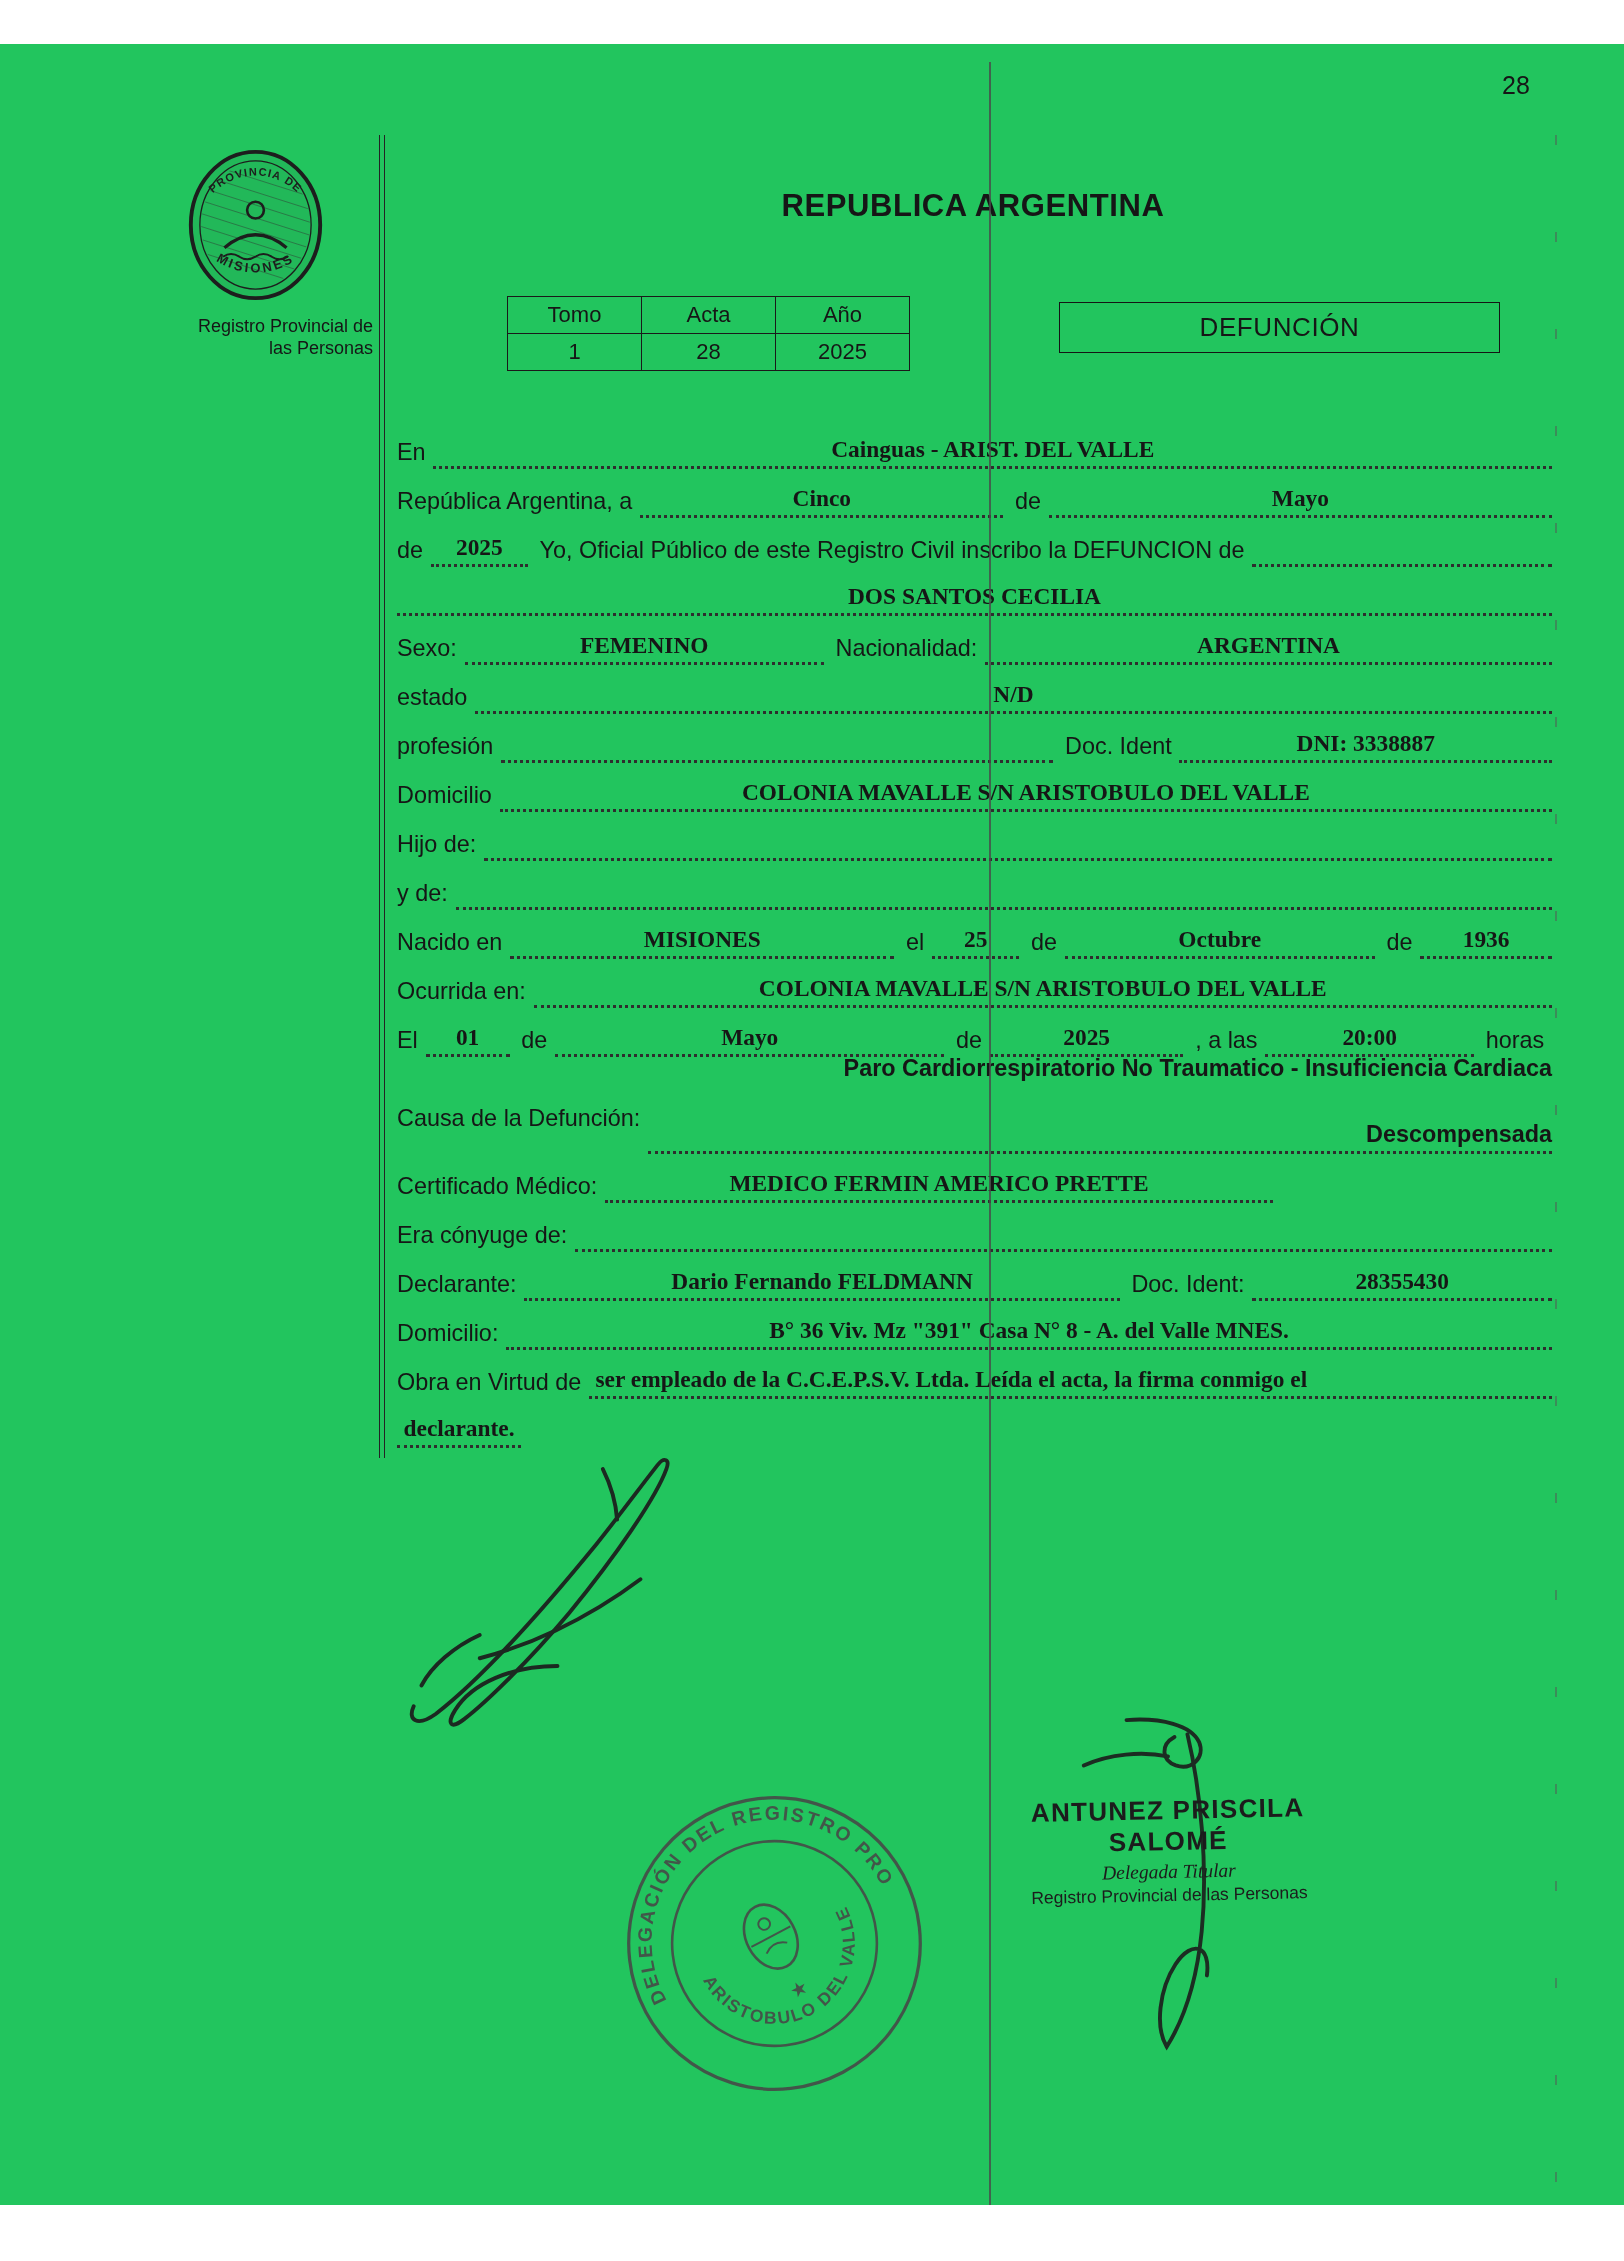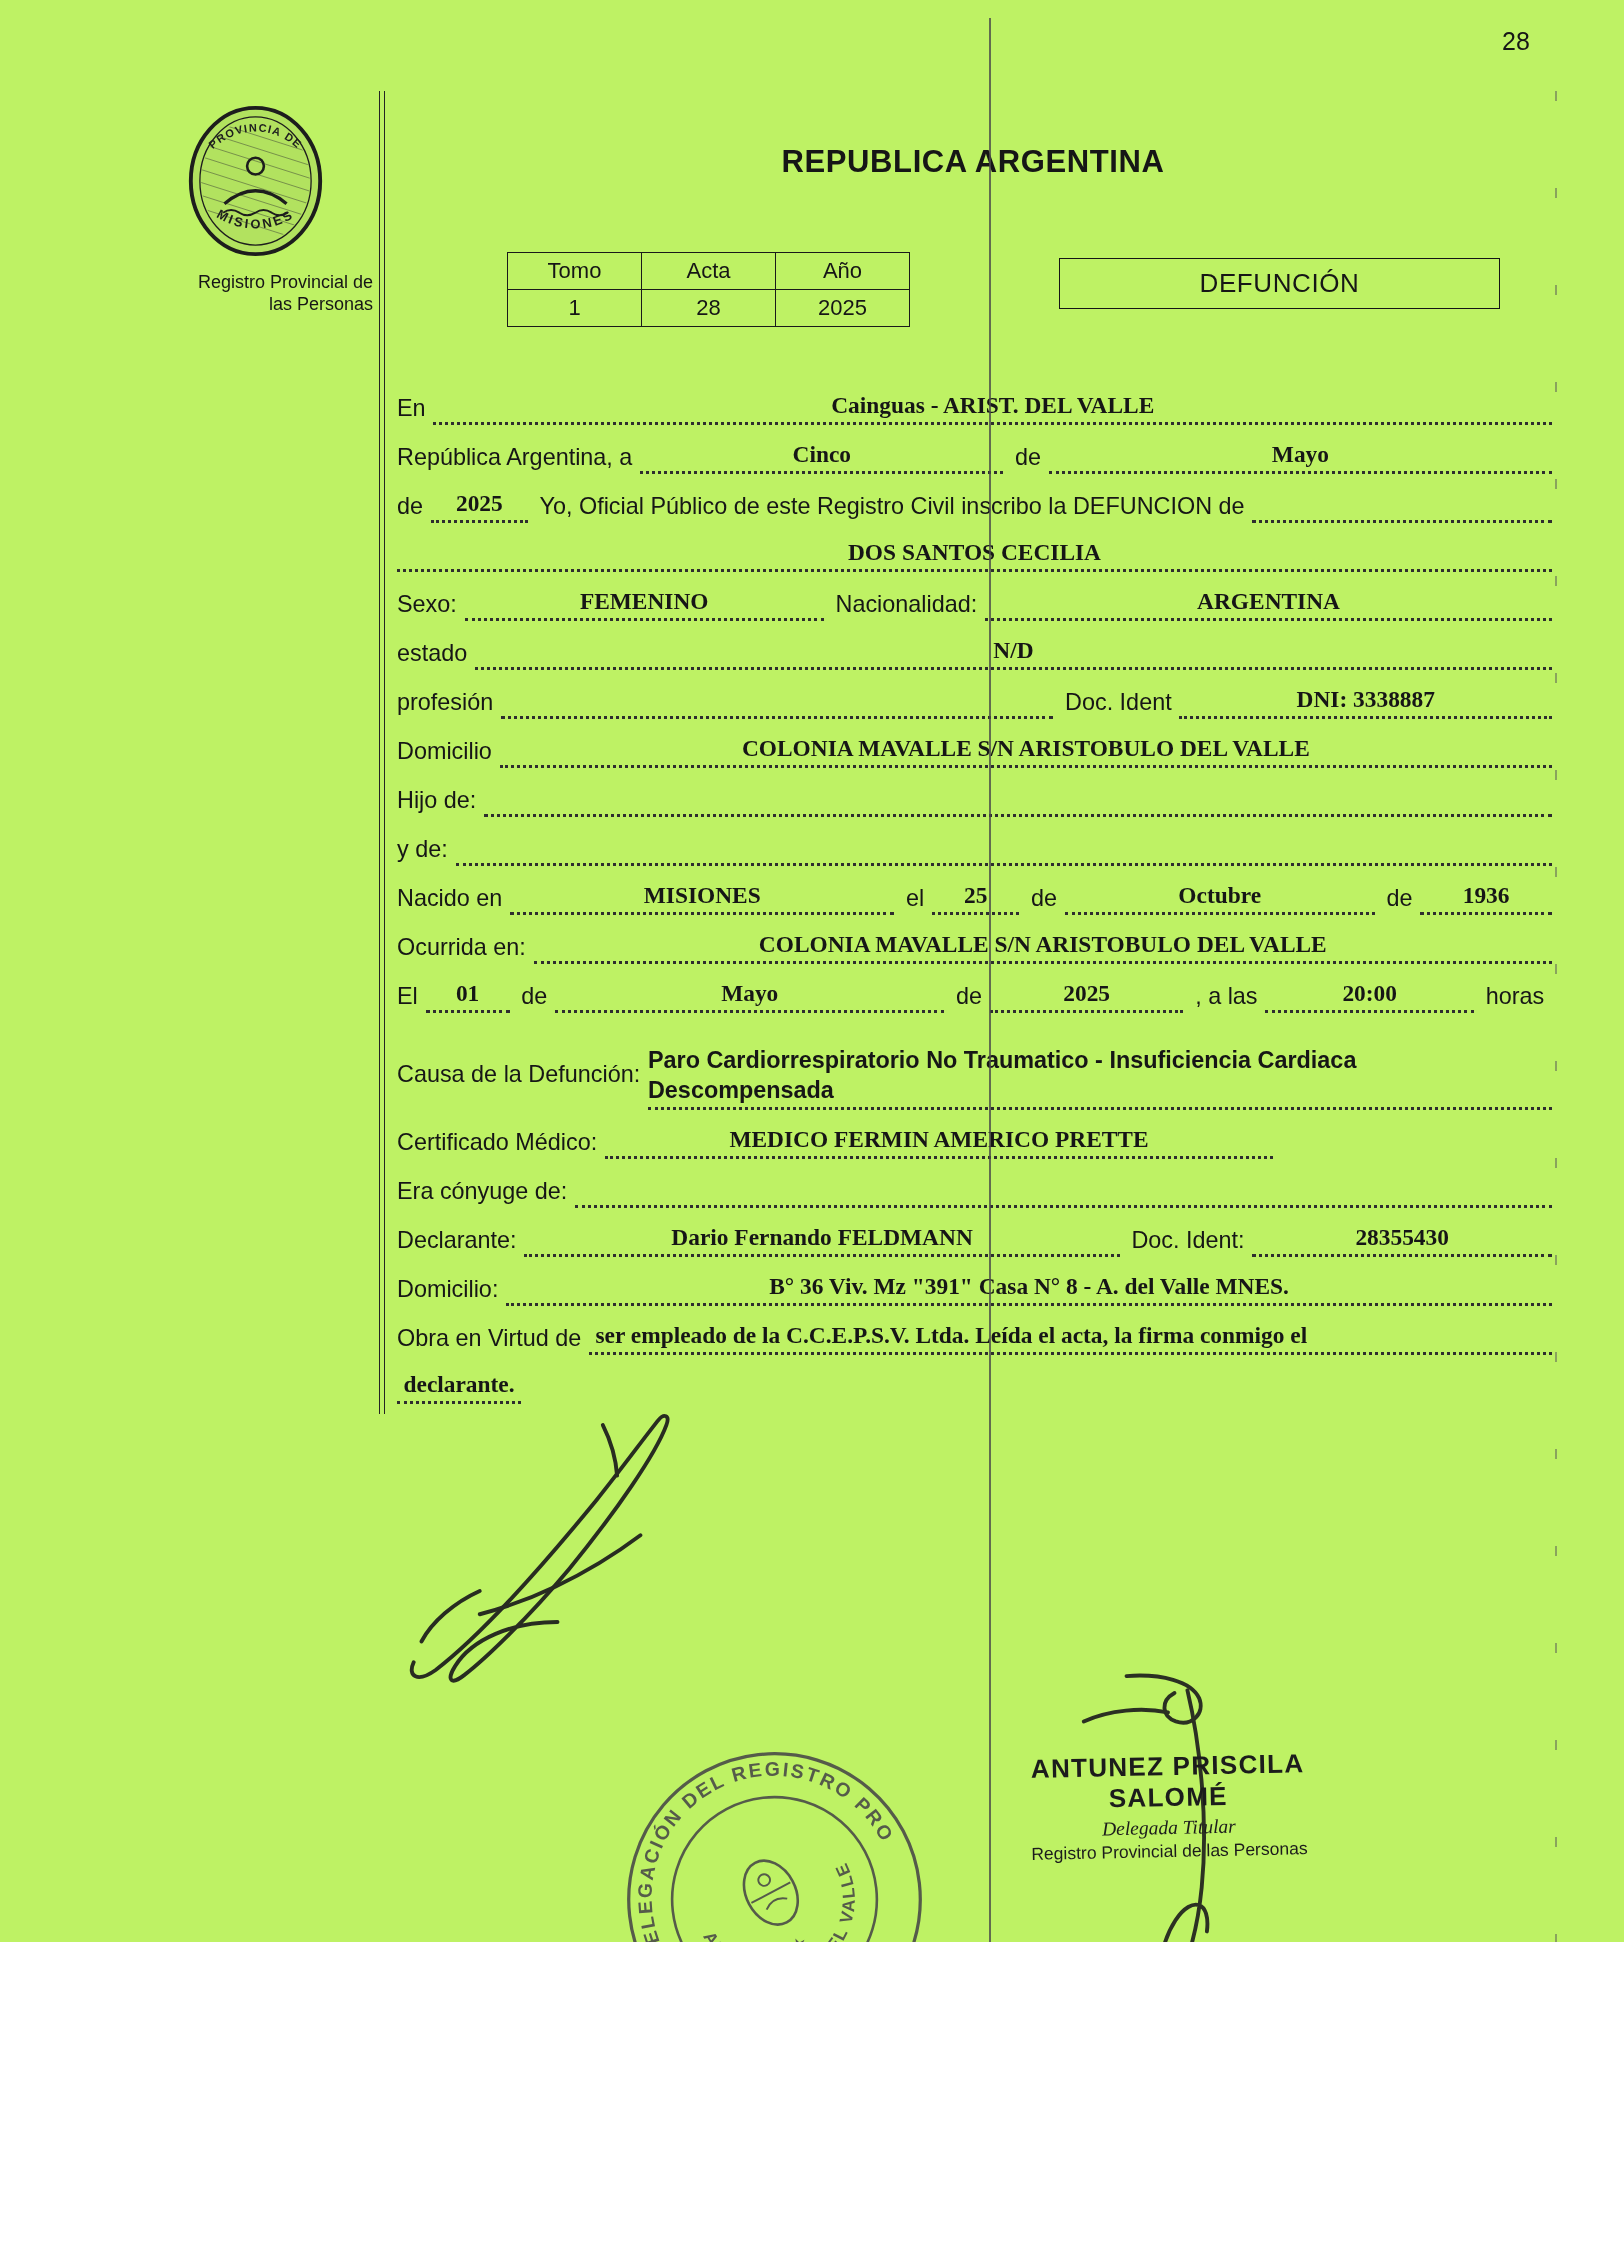--- a/index.html
+++ b/index.html
@@ -1,18 +1,18 @@
 <!DOCTYPE html>
 <html style="font-size:10.4px"><head>
 <meta charset="utf-8">
 <style>
   * { box-sizing: border-box; }
   html,body { margin:0; padding:0; background:#ffffff; }
   body { font-family:"Liberation Sans","DejaVu Sans",sans-serif; }
-  .page { position:relative; width:1625px; height:1942px; background:#bef264; color:#161616; overflow:hidden; }
+  .page { position:relative; width:1625px; height:2161px; background:#22c55e; color:#161616; overflow:hidden;margin-top:44px; }
 
   .page-number { position:absolute; left:1502px; top:27px; font-size:25px; }
 
   .fold-line { position:absolute; left:989px; top:18px; width:1.9px; height:2225px; background:#4a4a4a; opacity:.8; z-index:10; }
   .edge-marks { position:absolute; left:1555px; top:91px; width:1.9px; height:2102px; opacity:.5;
     background:repeating-linear-gradient(180deg,#555 0 10.4px,transparent 10.4px 97px); }
   .left-border { position:absolute; left:379px; top:91px; width:5.8px; height:1323px;
     border-left:1.9px solid #242424; border-right:1.9px solid #242424; }
 
   .logo-wrap { position:absolute; left:174px; top:96px; width:163px; height:170px; }
@@ -31,21 +31,21 @@
 
   .form { position:absolute; left:397px; top:376px; width:1155px; font-size:23.4px; }
   .row { display:flex; align-items:flex-end; height:49px; }
   .row.causa { height:97px; }
   .label { white-space:nowrap; padding:0 7.8px 2.6px 0; }
   .label.gap { padding-left:11.7px; }
   .value { border-bottom:3.2px dotted #2e2e2e; font-weight:700; text-align:center; padding:0 6.5px 2.6px; white-space:nowrap; min-width:13px;font-family:Liberation Serif, serif; }
   .value.left { text-align:left; }
   .grow { flex:1; }
   .causa-label { align-self:center; padding-top:28.5px; }
-  .causa-val { flex:1; display:flex; flex-direction:column; font-weight:700; text-align:left; }
+  .causa-val { flex:1; display:flex; flex-direction:column; font-weight:700; text-align:right;gap:36px; }
   .causa-l1 { padding-bottom:3.9px; }
   .causa-l2 { border-bottom:3.2px dotted #2e2e2e; padding-bottom:2.6px; }
   .spacer-cert { width:279px; }
 
   .sig1 { position:absolute; left:402px; top:1408px; }
   .sig2 { position:absolute; left:1064px; top:1667px; z-index:6; }
   .round-stamp { position:absolute; left:619px; top:1744px; }
 
   .name-stamp { position:absolute; left:1000px; top:1751px; width:337px; text-align:center;
     transform:rotate(-1.2deg); color:#1c1c1c; z-index:5; }

